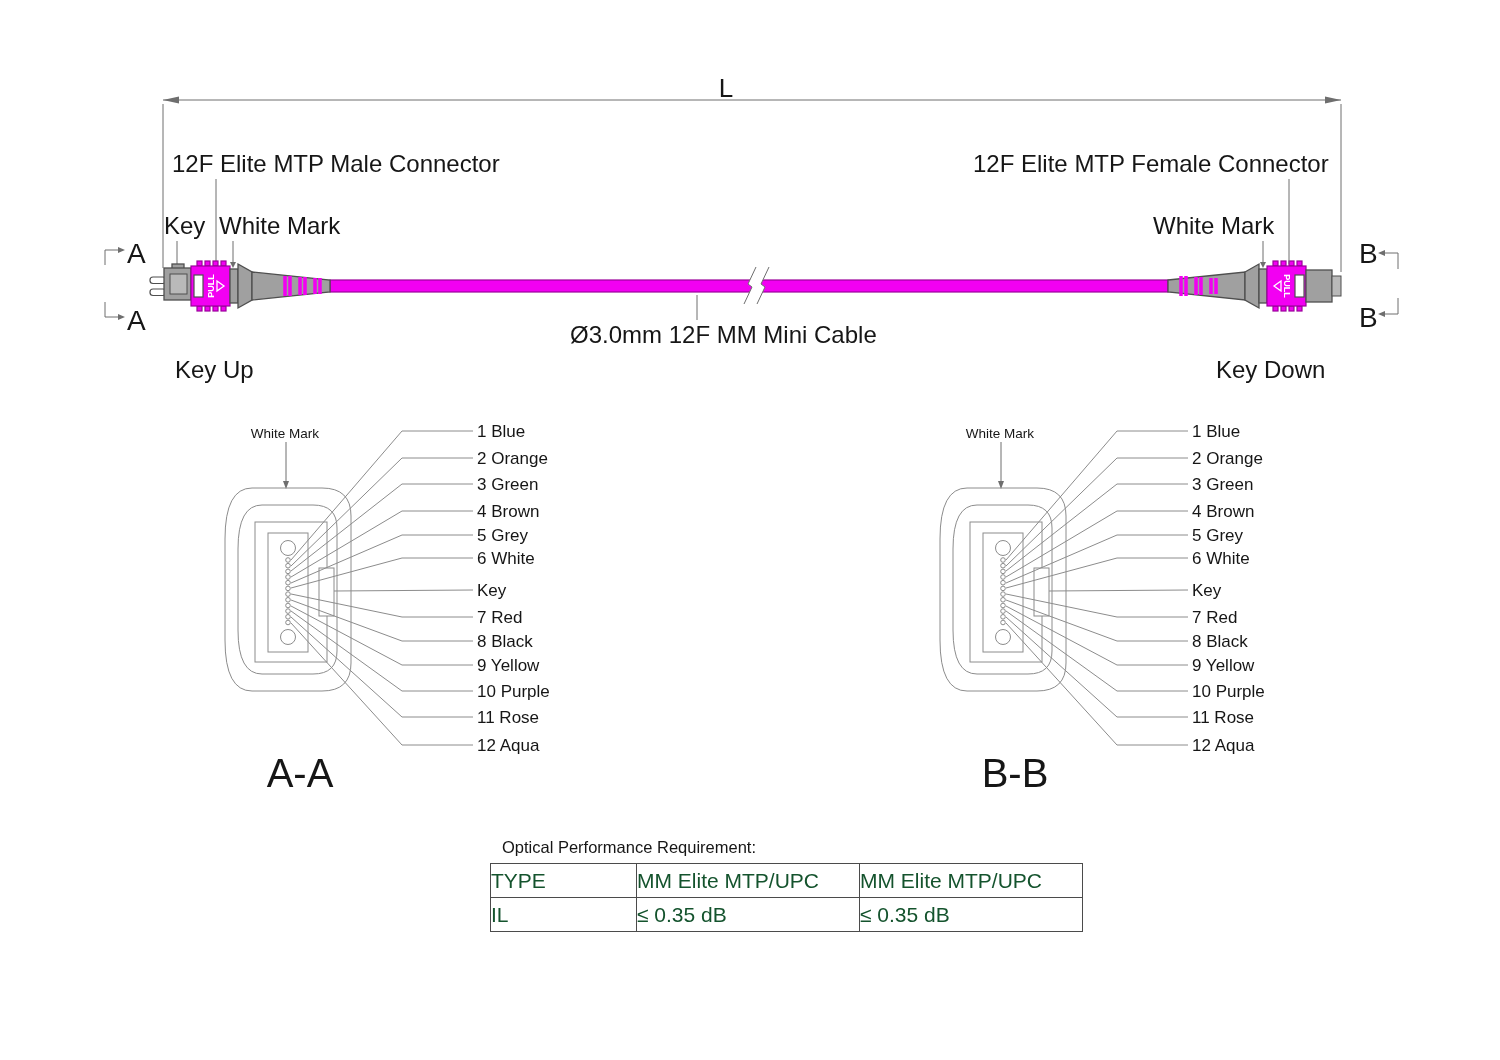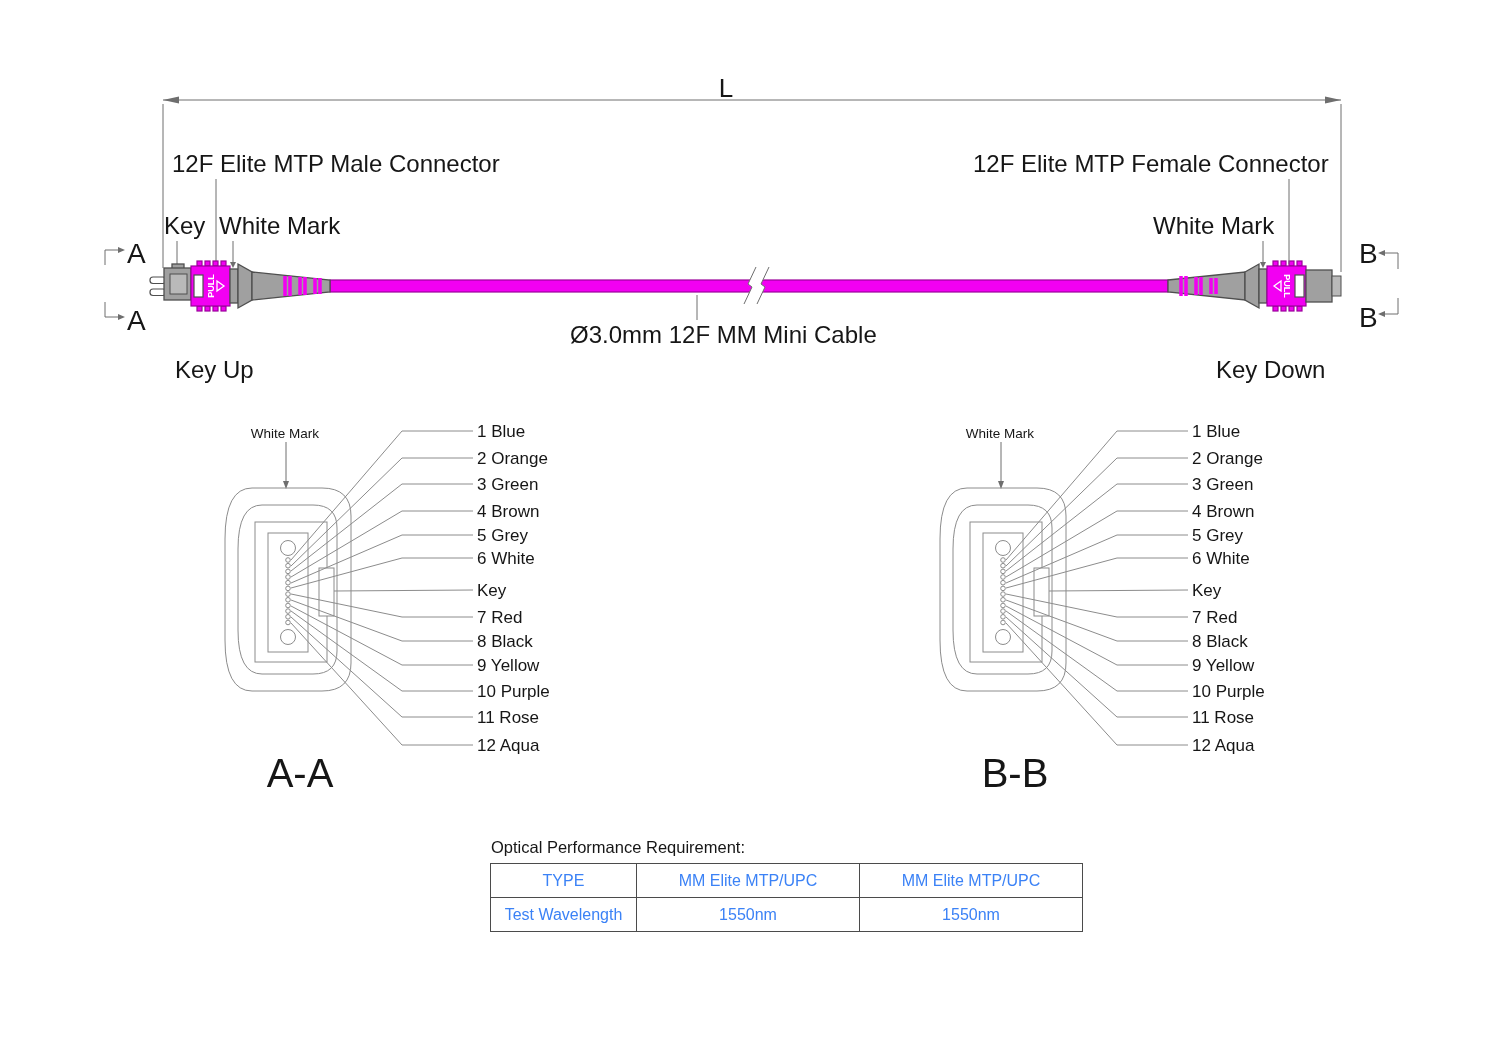--- a/index.html
+++ b/index.html
@@ -15,24 +15,24 @@
   .fwht{fill:#fff;stroke:var(--face-line);stroke-width:1;}
   .arw{fill:var(--line);stroke:none;}
   .mag{fill:var(--magenta);stroke:var(--magenta-dark);stroke-width:1.2;}
   .gry{fill:var(--gray);stroke:var(--gray-dark);stroke-width:1.3;}
   .gry2{fill:var(--gray-light);stroke:var(--gray-dark);stroke-width:1;}
   .wht{fill:#fff;stroke:var(--gray-dark);stroke-width:1.2;}
   .band{stroke:var(--magenta);stroke-width:3.5;fill:none;}
   .tri{fill:none;stroke:#fff;stroke-width:1.3;}
   .gap{fill:#fff;stroke:none;}
   #tablewrap{position:absolute;left:490px;top:838px;width:600px;}
-  #tabletitle{font-size:16.5px;margin:0 0 6px 1px;}
+  #tabletitle{font-size:16.5px;margin:0 0 6px 12px;}
   #perf-table{border-collapse:collapse;table-layout:fixed;width:592px;}
-  #perf-table td{border:1px solid #4b4b4b;height:33px;text-align:center;
-       vertical-align:middle;font-size:16px;color:#3b82f6;padding:0;}
+  #perf-table td{border:1px solid #4b4b4b;height:33px;text-align:left;
+       vertical-align:middle;font-size:21px;color:#14532d;padding:0;}
 </style>
 </head>
 <body>
 
 <svg width="1500" height="820" viewBox="0 0 1500 820">
   <defs>
     <g id="faceShape">
       <path class="fln" d="M 252,488 L 322,488 Q 351,488 351,516 L 351,663 Q 351,691 322,691 L 252,691 Q 225,691 225,640 L 225,539 Q 225,488 252,488 Z"></path>
       <path class="fln" d="M 262,505 L 313,505 Q 337,505 337,528 L 337,651 Q 337,674 313,674 L 262,674 Q 238,674 238,630 L 238,549 Q 238,505 262,505 Z"></path>
       <rect class="fln" x="255" y="522" width="72" height="140"></rect>
@@ -238,19 +238,19 @@
         <col style="width:223px">
         <col style="width:223px">
       </colgroup>
     <tbody>
       <tr>
         <td>TYPE</td>
         <td>MM Elite MTP/UPC</td>
         <td>MM Elite MTP/UPC</td>
       </tr>
       <tr>
-        <td>Test Wavelength</td>
-        <td>1550nm</td>
-        <td>1550nm</td>
+        <td>IL</td>
+        <td>≤ 0.35 dB</td>
+        <td>≤ 0.35 dB</td>
       </tr>
     </tbody>
   </table>
 </div>
 
 </body></html>

